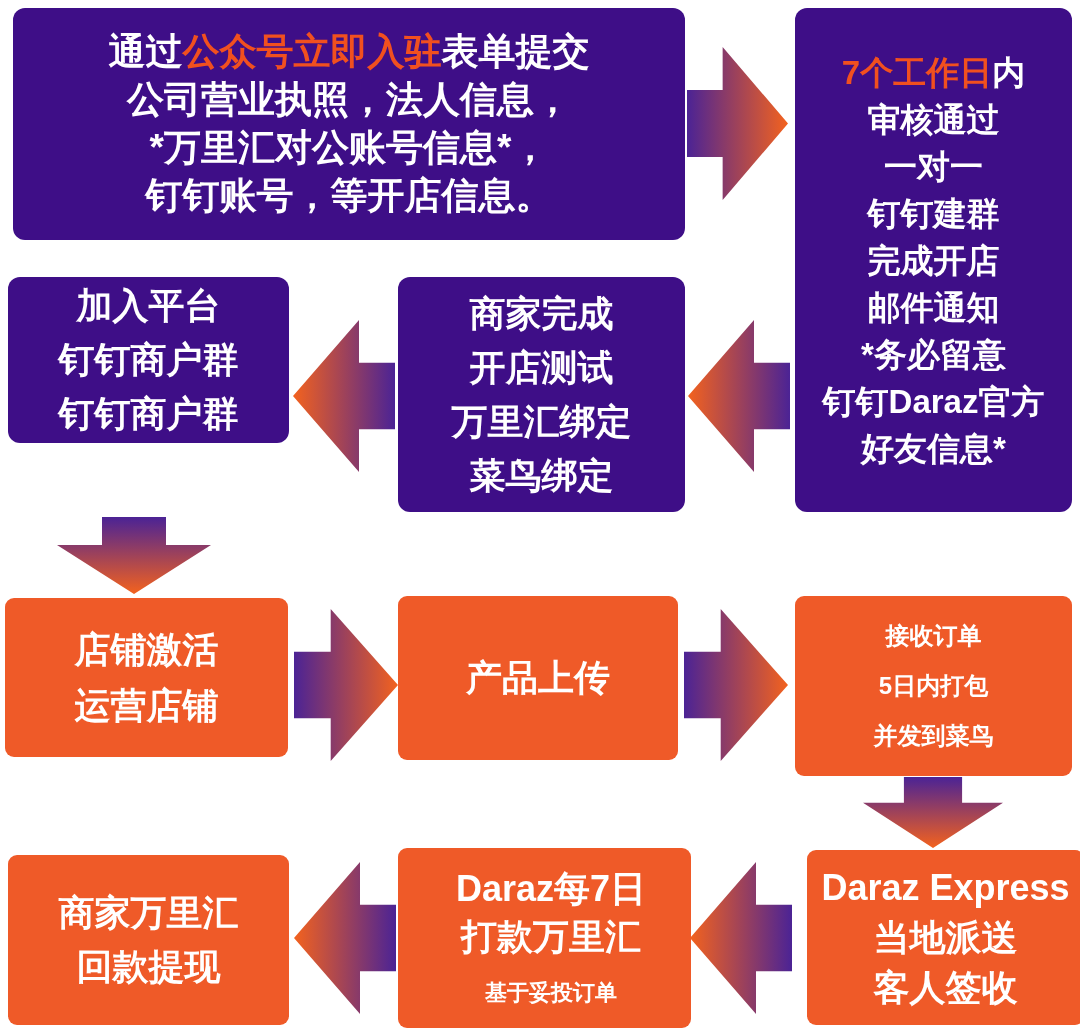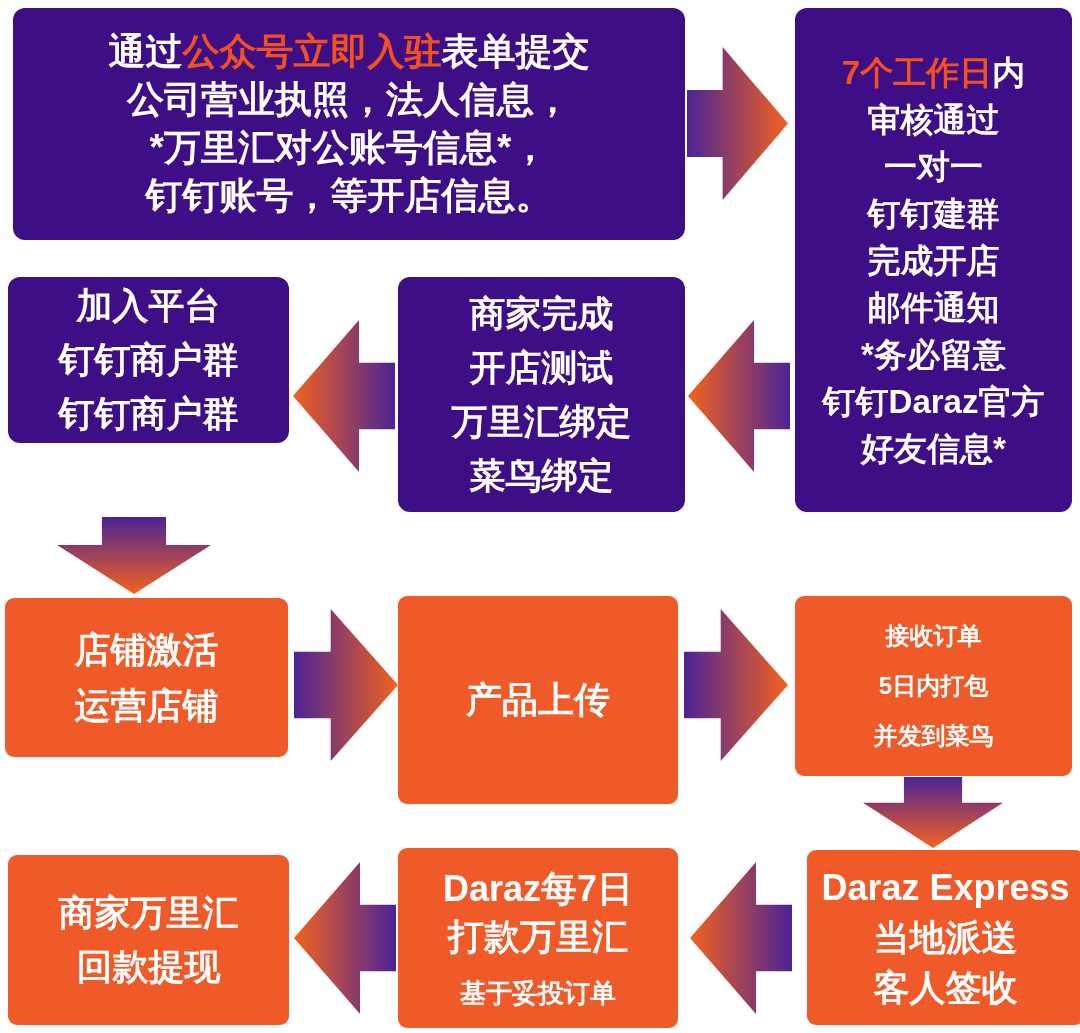--- a/index.html
+++ b/index.html
@@ -22,26 +22,26 @@
   .orange{background:#EF5A28;border-radius:9px;}
   .hl{color:#F1501F;}
   .line{white-space:nowrap;}
   .arrow{position:absolute;display:block;}
   
   .bA{left:13px;  top:8px;  width:672px;height:232px;font-size:37px;line-height:48px;}
   .bB{left:795px;top:8px;  width:277px;height:504px;font-size:33px;line-height:47px;}
   .bC{left:8px;  top:277px;width:281px;height:166px;font-size:36px;line-height:54px;}
   .bD{left:398px;top:277px;width:287px;height:235px;font-size:36px;line-height:54px;}
   .bE{left:5px;  top:598px;width:283px;height:159px;font-size:36px;line-height:56px;}
-  .bF{left:398px;top:596px;width:280px;height:208px;font-size:36px;line-height:56px;gap:28px;}
+  .bF{left:398px;top:596px;width:280px;height:164px;font-size:36px;line-height:56px;gap:28px;}
   .bG{left:795px;top:596px;width:277px;height:180px;font-size:24px;line-height:50px;}
   .bH{left:795px;top:850px;width:277px;height:175px;font-size:36px;line-height:50px;margin-left:12px;}
-  .bJ{left:398px;top:848px;width:280px;height:180px;font-size:36px;line-height:48px;}
+  .bJ{left:398px;top:848px;width:280px;height:180px;font-size:36px;line-height:48px;padding-left:13px;}
   .bI{left:8px;  top:855px;width:281px;height:170px;font-size:36px;line-height:54px;}
-  .note{font-size:26px;line-height:36px;font-weight:bold;margin-top:14px;}
+  .note{font-size:22px;line-height:36px;font-weight:bold;margin-top:14px;}
   
   .a1{left:687px;top:47px; width:101px;height:153px;}
   .a2{left:688px;top:320px;width:102px;height:152px;}
   .a3{left:293px;top:320px;width:102px;height:152px;}
   .a4{left:57px; top:517px;width:154px;height:77px;}
   .a5{left:294px;top:609px;width:104px;height:152px;}
   .a6{left:684px;top:609px;width:104px;height:152px;}
   .a7{left:863px;top:777px;width:140px;height:71px;}
   .a8{left:690px;top:862px;width:102px;height:152px;}
   .a9{left:294px;top:862px;width:102px;height:152px;}

